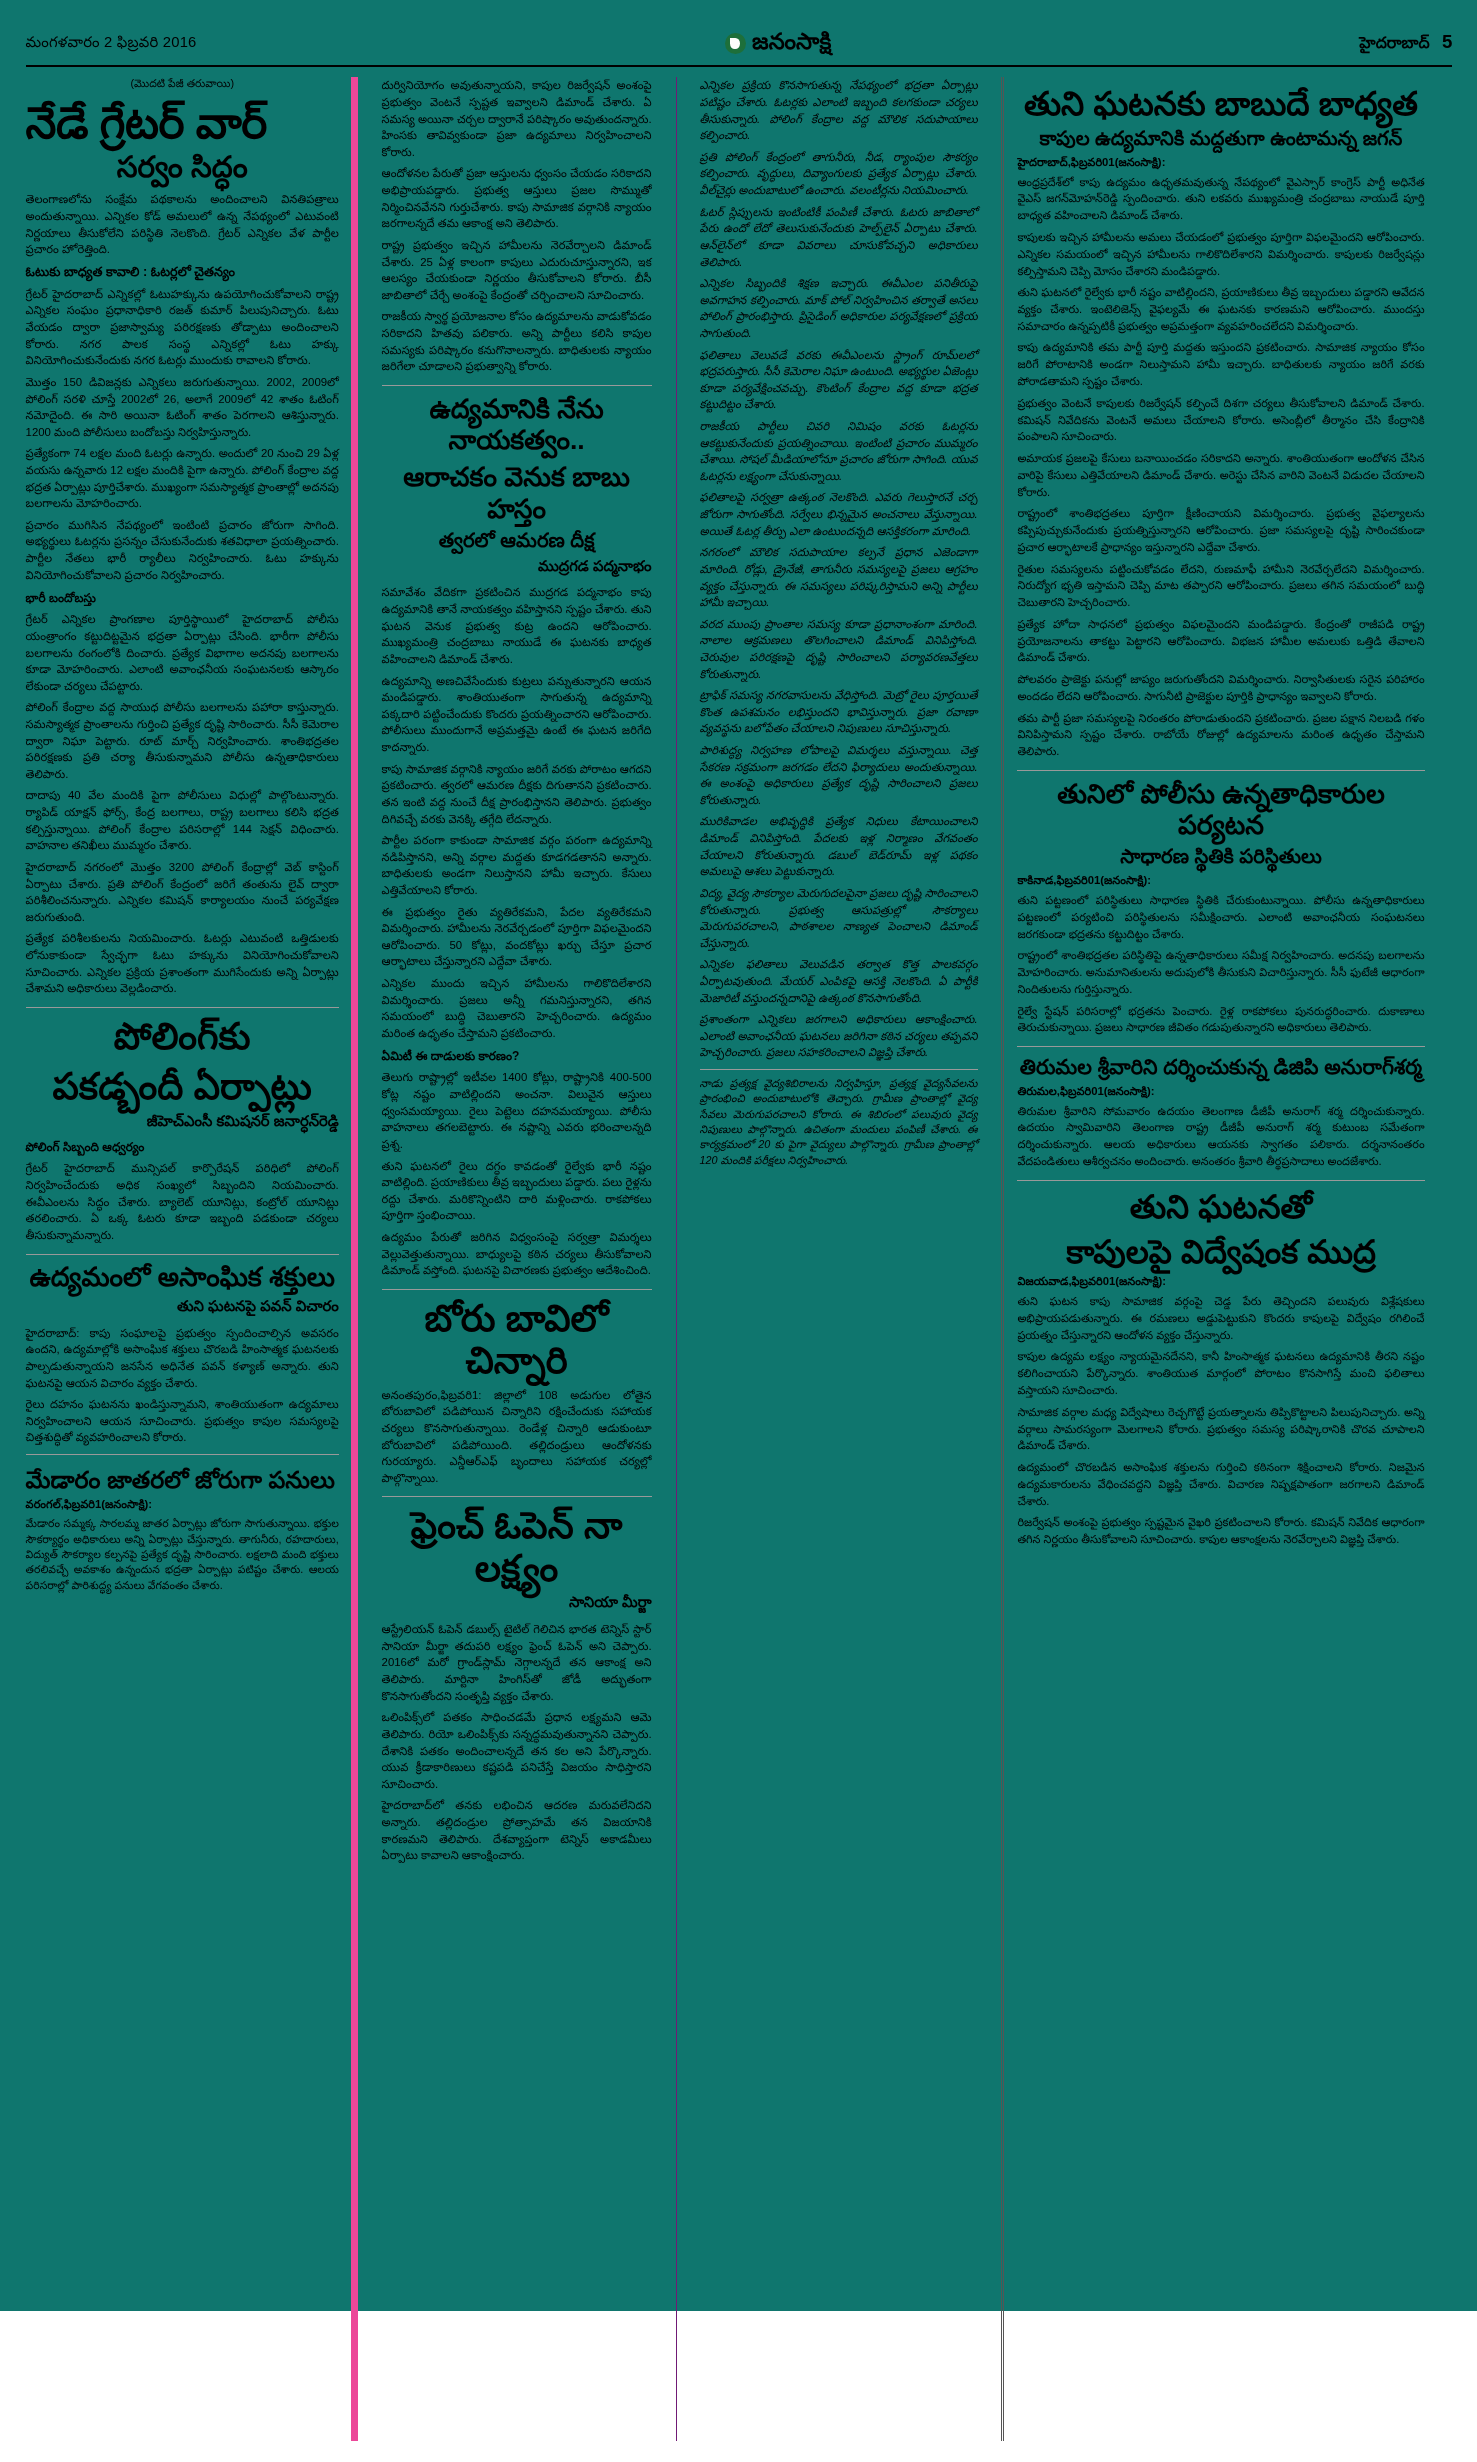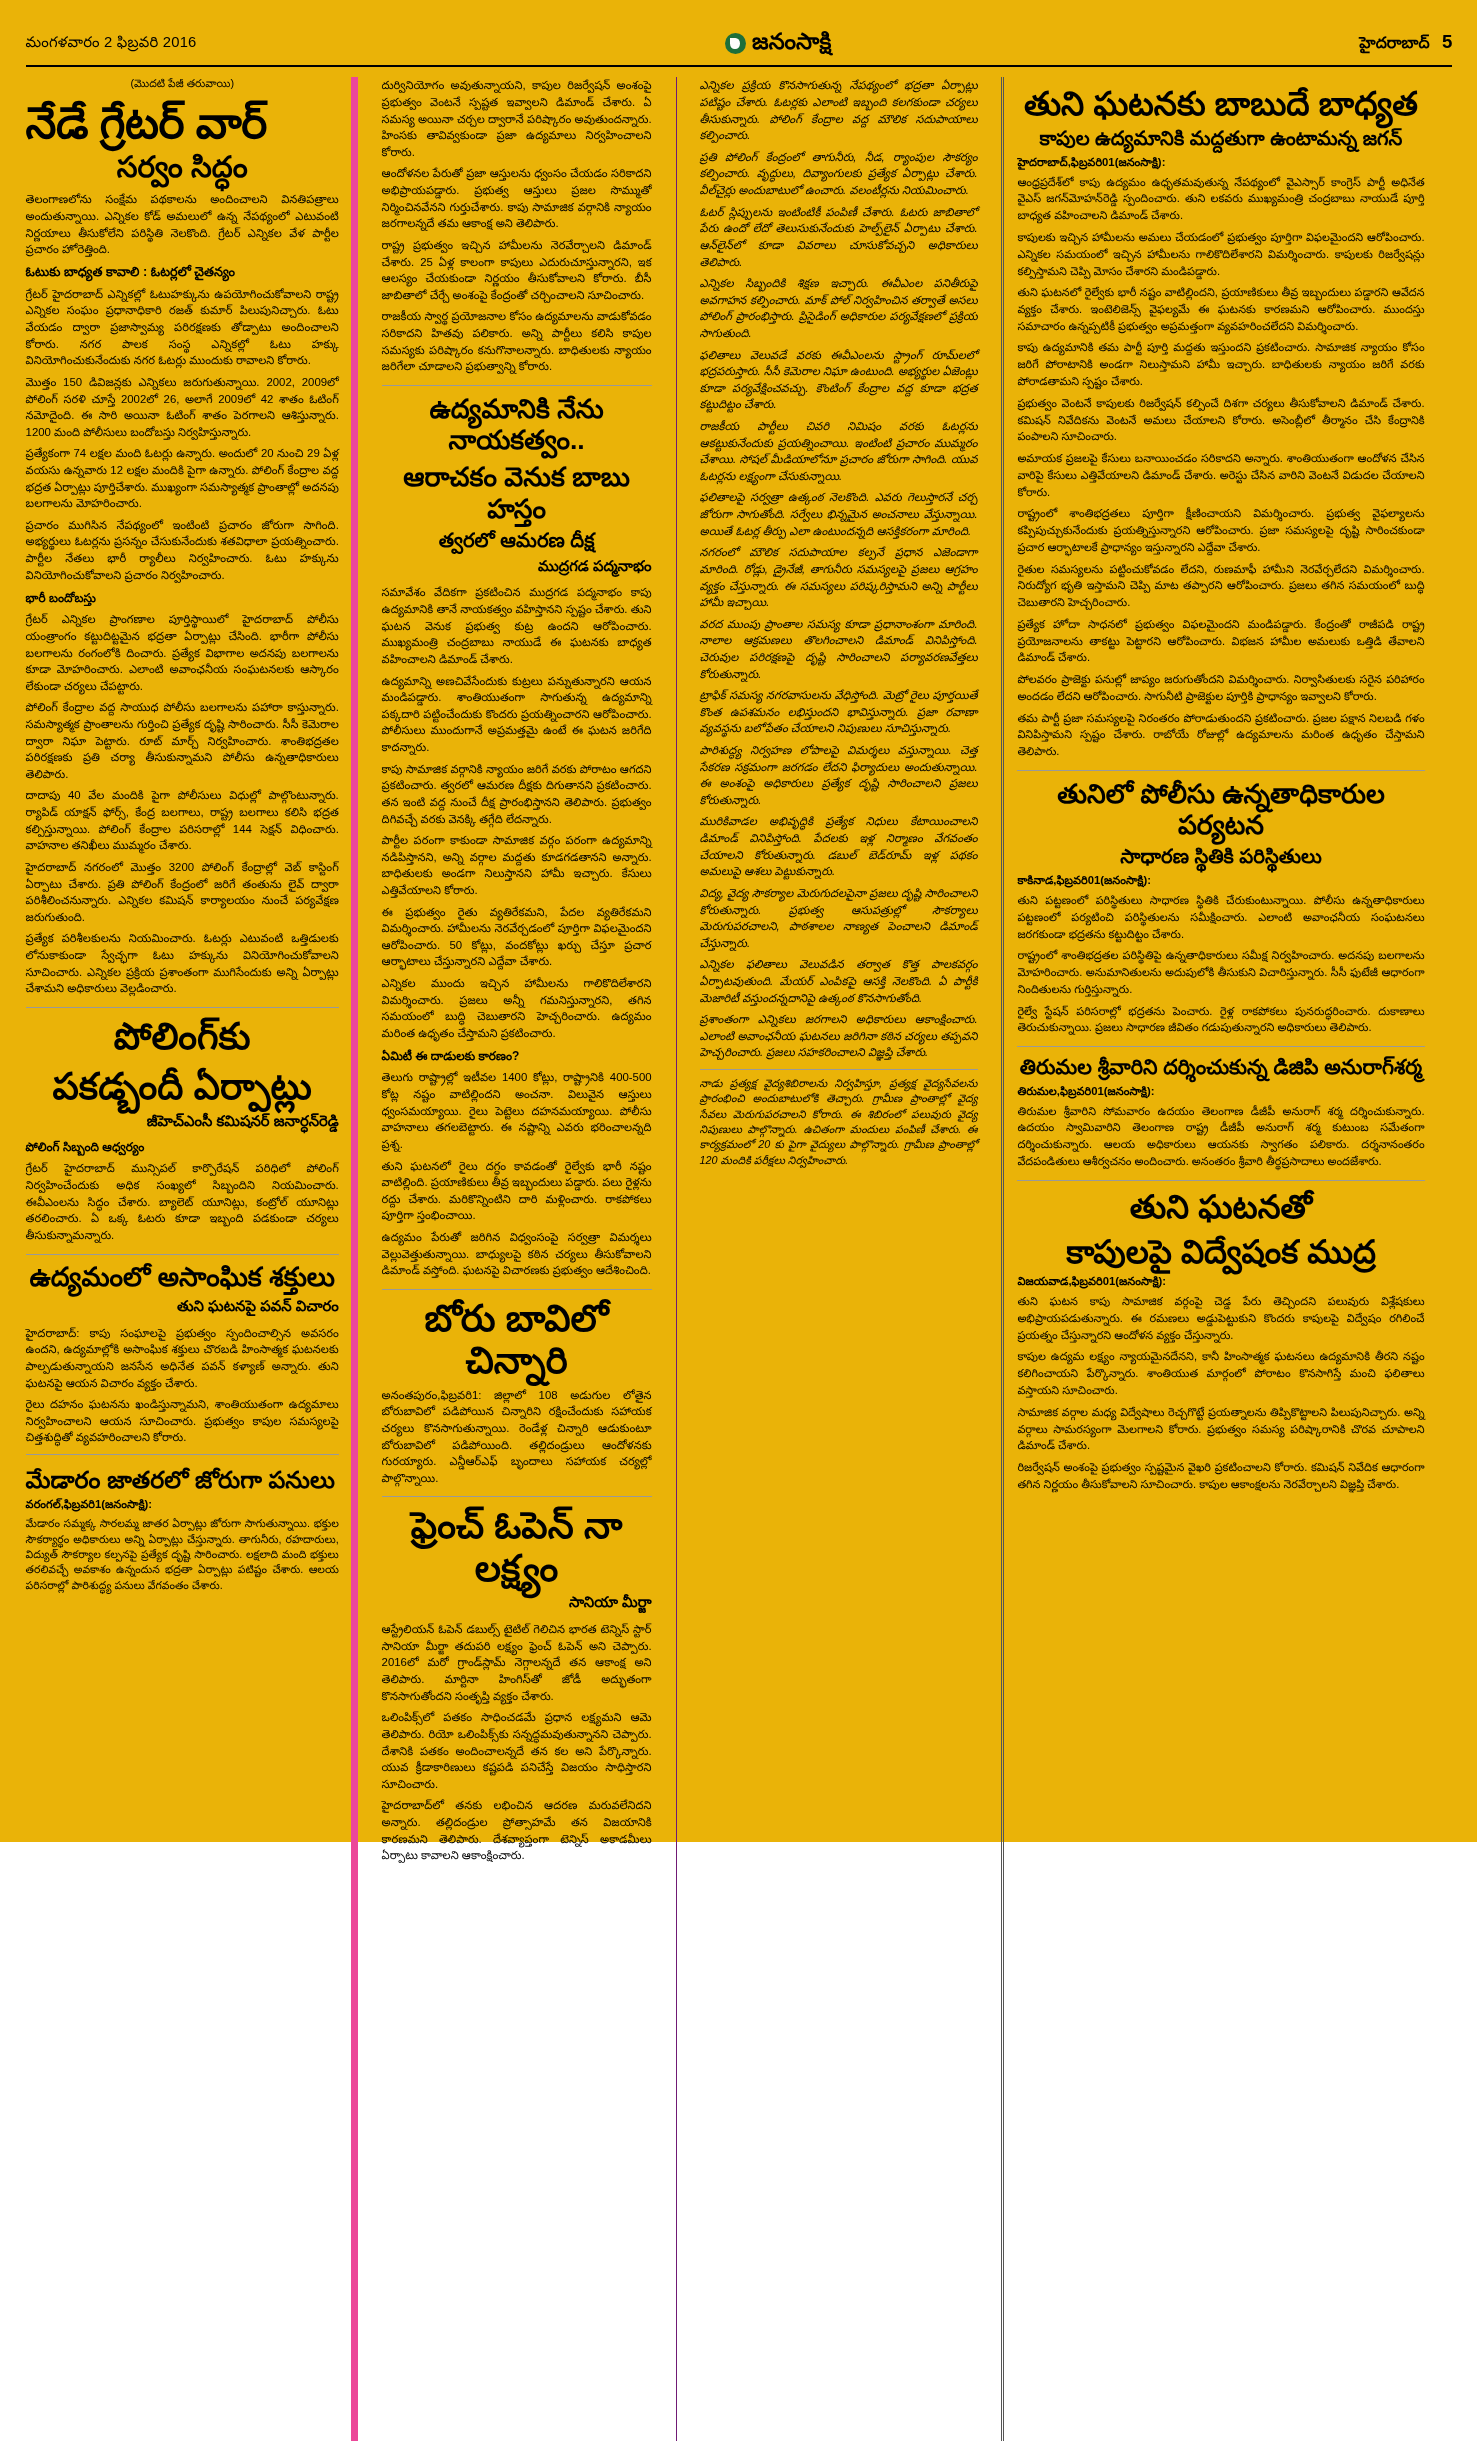--- a/index.html
+++ b/index.html
@@ -10,25 +10,25 @@
   body {
     width: 1478px;
     height: 2463px;
     font-family: "Liberation Sans", sans-serif;
     color: #000;
     position: relative;
     overflow: hidden;
   }
   .page {
     width: 1478px;
-    height: 1842px;
+    height: 2311px;
     box-sizing: border-box;
     padding: 27.6px 25.6px 9.9px 25.6px;
     position: relative;
-    background: #eab308;
+    background: #0f766e;
   }
 
   
   .masthead {
     display: flex;
     align-items: center;
     justify-content: space-between;
     padding-bottom: 5.9px;
     border-bottom: 2px solid #000;
   }
@@ -311,18 +311,19 @@
       <div class="dateline">తిరుమల,ఫిబ్రవరి01(జనంసాక్షి):</div>
       <p class="body">తిరుమల శ్రీవారిని సోమవారం ఉదయం తెలంగాణ డీజీపీ అనురాగ్ శర్మ దర్శించుకున్నారు. ఉదయం స్వామివారిని తెలంగాణ రాష్ట్ర డీజీపీ అనురాగ్ శర్మ కుటుంబ సమేతంగా దర్శించుకున్నారు. ఆలయ అధికారులు ఆయనకు స్వాగతం పలికారు. దర్శనానంతరం వేదపండితులు ఆశీర్వచనం అందించారు. అనంతరం శ్రీవారి తీర్థప్రసాదాలు అందజేశారు.</p>
 
       <div class="rule-h"></div>
       <h2 class="head-big" style="font-size:32.5px">తుని ఘటనతో</h2>
       <h2 class="head-big" style="font-size:32.5px">కాపులపై విద్వేషంక ముద్ర</h2>
       <div class="dateline">విజయవాడ,ఫిబ్రవరి01(జనంసాక్షి):</div>
       <p class="body">తుని ఘటన కాపు సామాజిక వర్గంపై చెడ్డ పేరు తెచ్చిందని పలువురు విశ్లేషకులు అభిప్రాయపడుతున్నారు. ఈ రమణలు అడ్డుపెట్టుకుని కొందరు కాపులపై విద్వేషం రగిలించే ప్రయత్నం చేస్తున్నారని ఆందోళన వ్యక్తం చేస్తున్నారు.</p>
       <p class="body">కాపుల ఉద్యమ లక్ష్యం న్యాయమైనదేనని, కానీ హింసాత్మక ఘటనలు ఉద్యమానికి తీరని నష్టం కలిగించాయని పేర్కొన్నారు. శాంతియుత మార్గంలో పోరాటం కొనసాగిస్తే మంచి ఫలితాలు వస్తాయని సూచించారు.</p>
       <p class="body">సామాజిక వర్గాల మధ్య విద్వేషాలు రెచ్చగొట్టే ప్రయత్నాలను తిప్పికొట్టాలని పిలుపునిచ్చారు. అన్ని వర్గాలు సామరస్యంగా మెలగాలని కోరారు. ప్రభుత్వం సమస్య పరిష్కారానికి చొరవ చూపాలని డిమాండ్ చేశారు.</p>
+      <p class="body">ఉద్యమంలో చొరబడిన అసాంఘిక శక్తులను గుర్తించి కఠినంగా శిక్షించాలని కోరారు. నిజమైన ఉద్యమకారులను వేధించవద్దని విజ్ఞప్తి చేశారు. విచారణ నిష్పక్షపాతంగా జరగాలని డిమాండ్ చేశారు.</p>
       <p class="body">రిజర్వేషన్ అంశంపై ప్రభుత్వం స్పష్టమైన వైఖరి ప్రకటించాలని కోరారు. కమిషన్ నివేదిక ఆధారంగా తగిన నిర్ణయం తీసుకోవాలని సూచించారు. కాపుల ఆకాంక్షలను నెరవేర్చాలని విజ్ఞప్తి చేశారు.</p>
     </div>
 
   </div>
 </div>
 
 
 </body></html>

